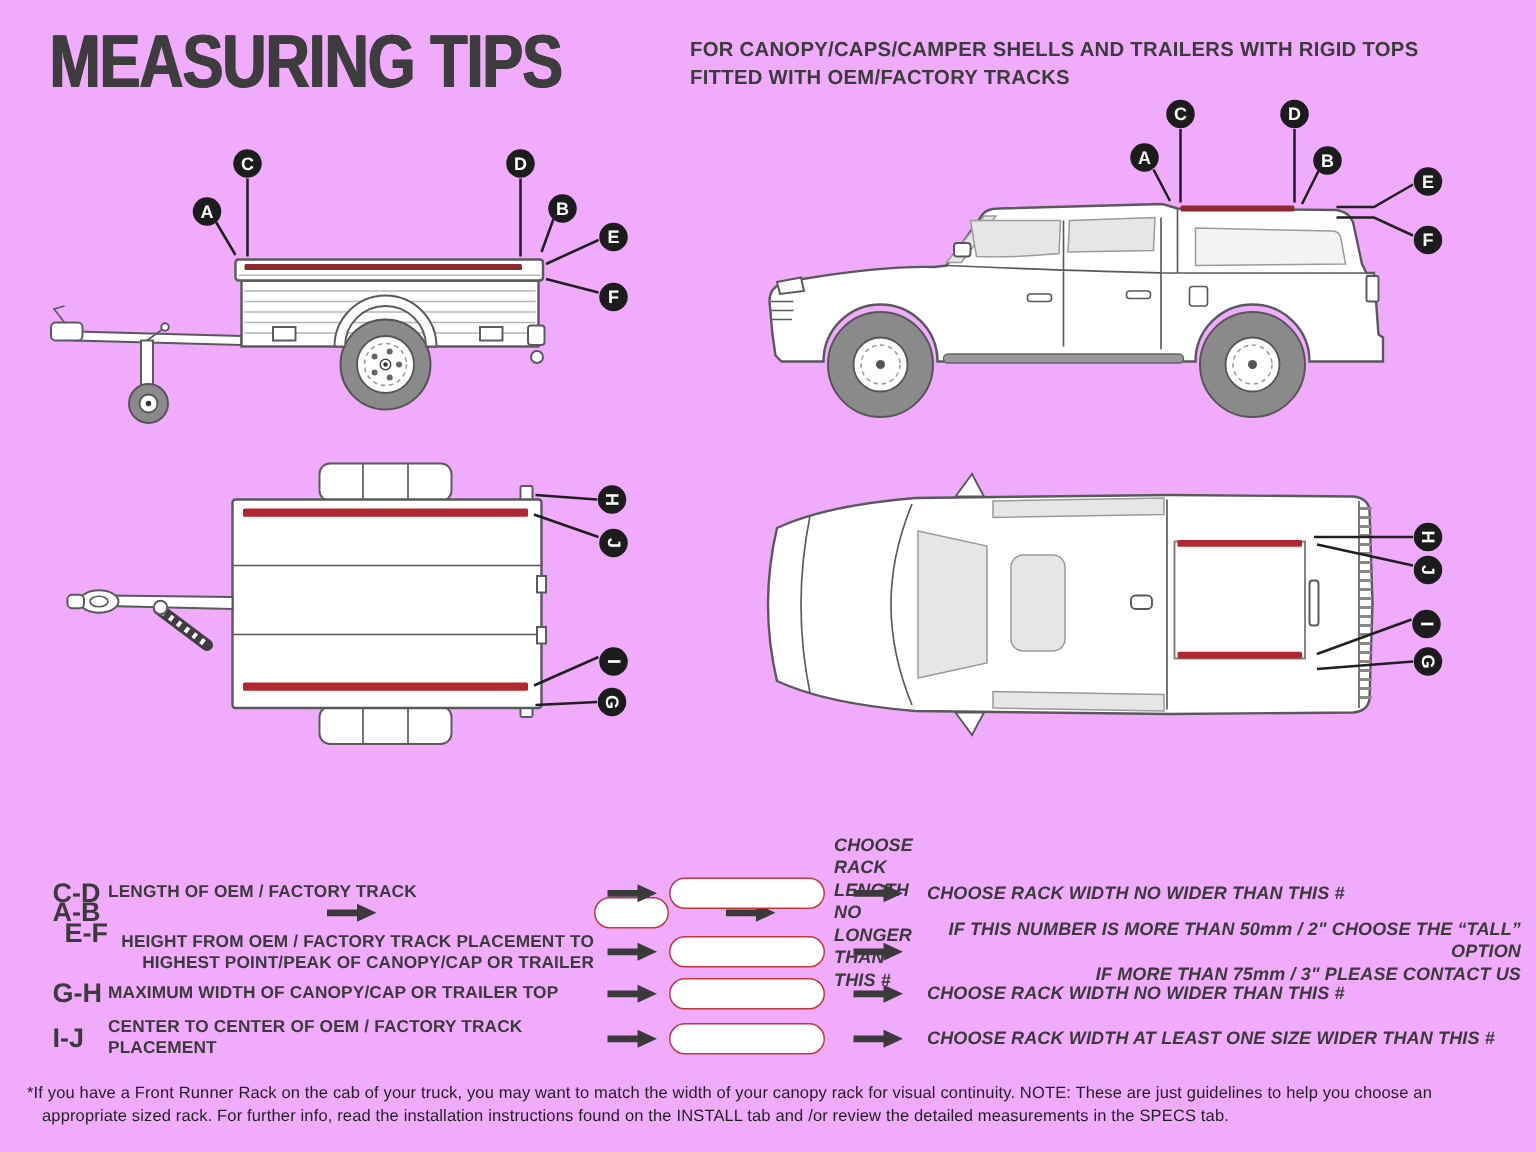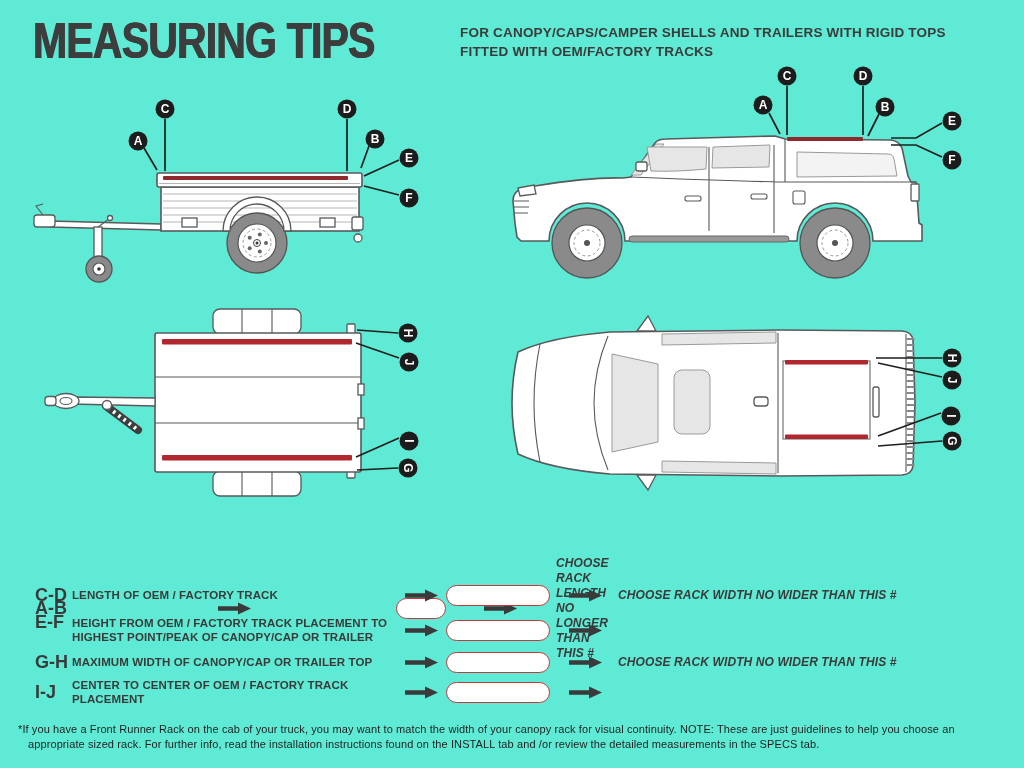--- a/index.html
+++ b/index.html
@@ -4,21 +4,21 @@
 <style>
   :root{
     --accent_red:#C1272D;
     --track_red_side:#8E2A2D;
     --track_red_top:#B1272F;
     --ink:#3A3A3A;
   }
   *{margin:0;padding:0;box-sizing:border-box;}
   html,body{background:#fff;}
   body{font-family:"Liberation Sans",sans-serif;color:var(--ink);}
-  .page{position:relative;width:1024px;height:768px;background:#5eead4;overflow:hidden;}
+  .page{position:relative;width:1024px;height:768px;background:#f0abfc;overflow:hidden;}
 
   .title{
     position:absolute;left:33px;top:16px;
     font-size:50px;font-weight:bold;color:#3d3d3d;line-height:1;
     letter-spacing:-1px;transform:scaleX(.82);transform-origin:left top;
     text-shadow:.6px 0 0 #3d3d3d,-.6px 0 0 #3d3d3d;
     white-space:nowrap;
   }
   .subtitle{
     position:absolute;left:460px;top:23px;width:540px;
@@ -46,21 +46,21 @@
   .marker text{fill:#fff;font-family:"Liberation Sans",sans-serif;font-size:12px;font-weight:bold;text-anchor:middle;}
 
   .req-line{position:absolute;left:38px;top:520px;font-size:12.5px;font-weight:bold;letter-spacing:.2px;white-space:nowrap;}
   .req-line .red-note{color:var(--accent_red);margin-left:42px;}
 
   .m-row{
     position:absolute;left:35px;width:979px;height:22px;
     display:grid;grid-template-columns:37px 324px 50px 108px 62px 1fr;
     align-items:center;
   }
-  .m-row.tall{height:36px;}
+  .m-row.tall{height:36px;text-align:right;}
   .m-code{font-size:18px;font-weight:bold;color:#3a3a3a;}
   .m-desc{font-size:11.5px;font-weight:bold;color:#3a3a3a;line-height:14px;white-space:pre-line;letter-spacing:.1px;}
   .m-arrow{display:flex;justify-content:center;align-items:center;}
   .m-pill-wrap{display:flex;align-items:center;}
   .m-pill{width:104px;height:21px;border:1.6px solid #c4373c;border-radius:12px;background:#fff;}
   .m-result{font-size:12px;font-weight:bold;color:#3a3a3a;line-height:15px;white-space:pre-line;letter-spacing:.1px;padding-left:2px;font-style:italic;}
 
   .footnote{
     position:absolute;left:18px;top:722px;width:994px;
     font-size:11px;line-height:14.5px;color:#1f1f1f;
@@ -343,20 +343,22 @@
       </div>
     <div class="m-pill-wrap">
         <div class="m-pill"></div>
       </div>
     <div class="m-arrow">
         <svg width="34" height="13" viewBox="0 0 34 13">
           <line x1="1" y1="6.5" x2="22" y2="6.5" stroke="#3a3a3a" stroke-width="4.5"></line>
           <polygon points="21,0.5 34,6.5 21,12.5" fill="#3a3a3a"></polygon>
         </svg>
       </div>
+    <div class="m-result">IF THIS NUMBER IS MORE THAN 50mm / 2" CHOOSE THE “TALL” OPTION
+IF MORE THAN 75mm / 3" PLEASE CONTACT US</div>
   </div>
 
   <div class="m-row" style="top:651px">
     <div class="m-code">G-H</div>
     <div class="m-desc">MAXIMUM WIDTH OF CANOPY/CAP OR TRAILER TOP</div>
     <div class="m-arrow">
         <svg width="34" height="13" viewBox="0 0 34 13">
           <line x1="1" y1="6.5" x2="22" y2="6.5" stroke="#3a3a3a" stroke-width="4.5"></line>
           <polygon points="21,0.5 34,6.5 21,12.5" fill="#3a3a3a"></polygon>
         </svg>
@@ -384,17 +386,18 @@
       </div>
     <div class="m-pill-wrap">
         <div class="m-pill"></div>
       </div>
     <div class="m-arrow">
         <svg width="34" height="13" viewBox="0 0 34 13">
           <line x1="1" y1="6.5" x2="22" y2="6.5" stroke="#3a3a3a" stroke-width="4.5"></line>
           <polygon points="21,0.5 34,6.5 21,12.5" fill="#3a3a3a"></polygon>
         </svg>
       </div>
+    <div class="m-result">CHOOSE RACK WIDTH AT LEAST ONE SIZE WIDER THAN THIS #</div>
   </div>
 
   <div class="footnote">*If you have a Front Runner Rack on the cab of your truck, you may want to match the width of your canopy rack for visual continuity. NOTE: These are just guidelines to help you choose an appropriate sized rack. For further info, read the installation instructions found on the INSTALL tab and /or review the detailed measurements in the SPECS tab.</div>
 
 </div>
 
 </body></html>

